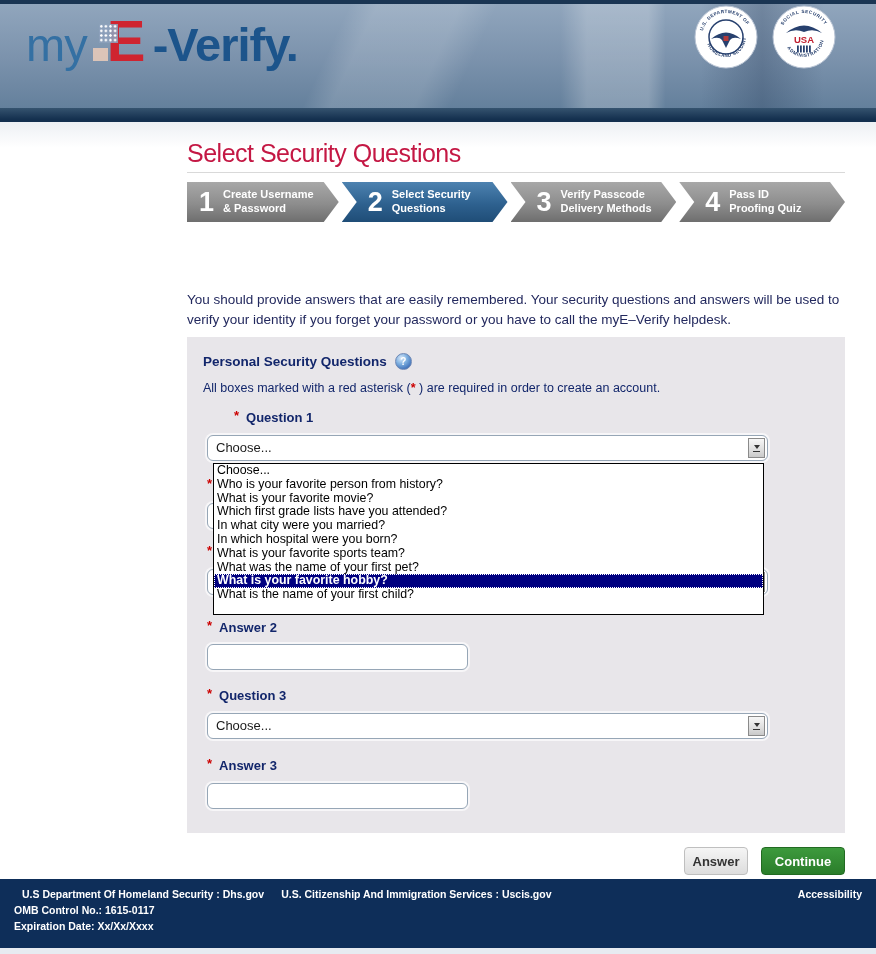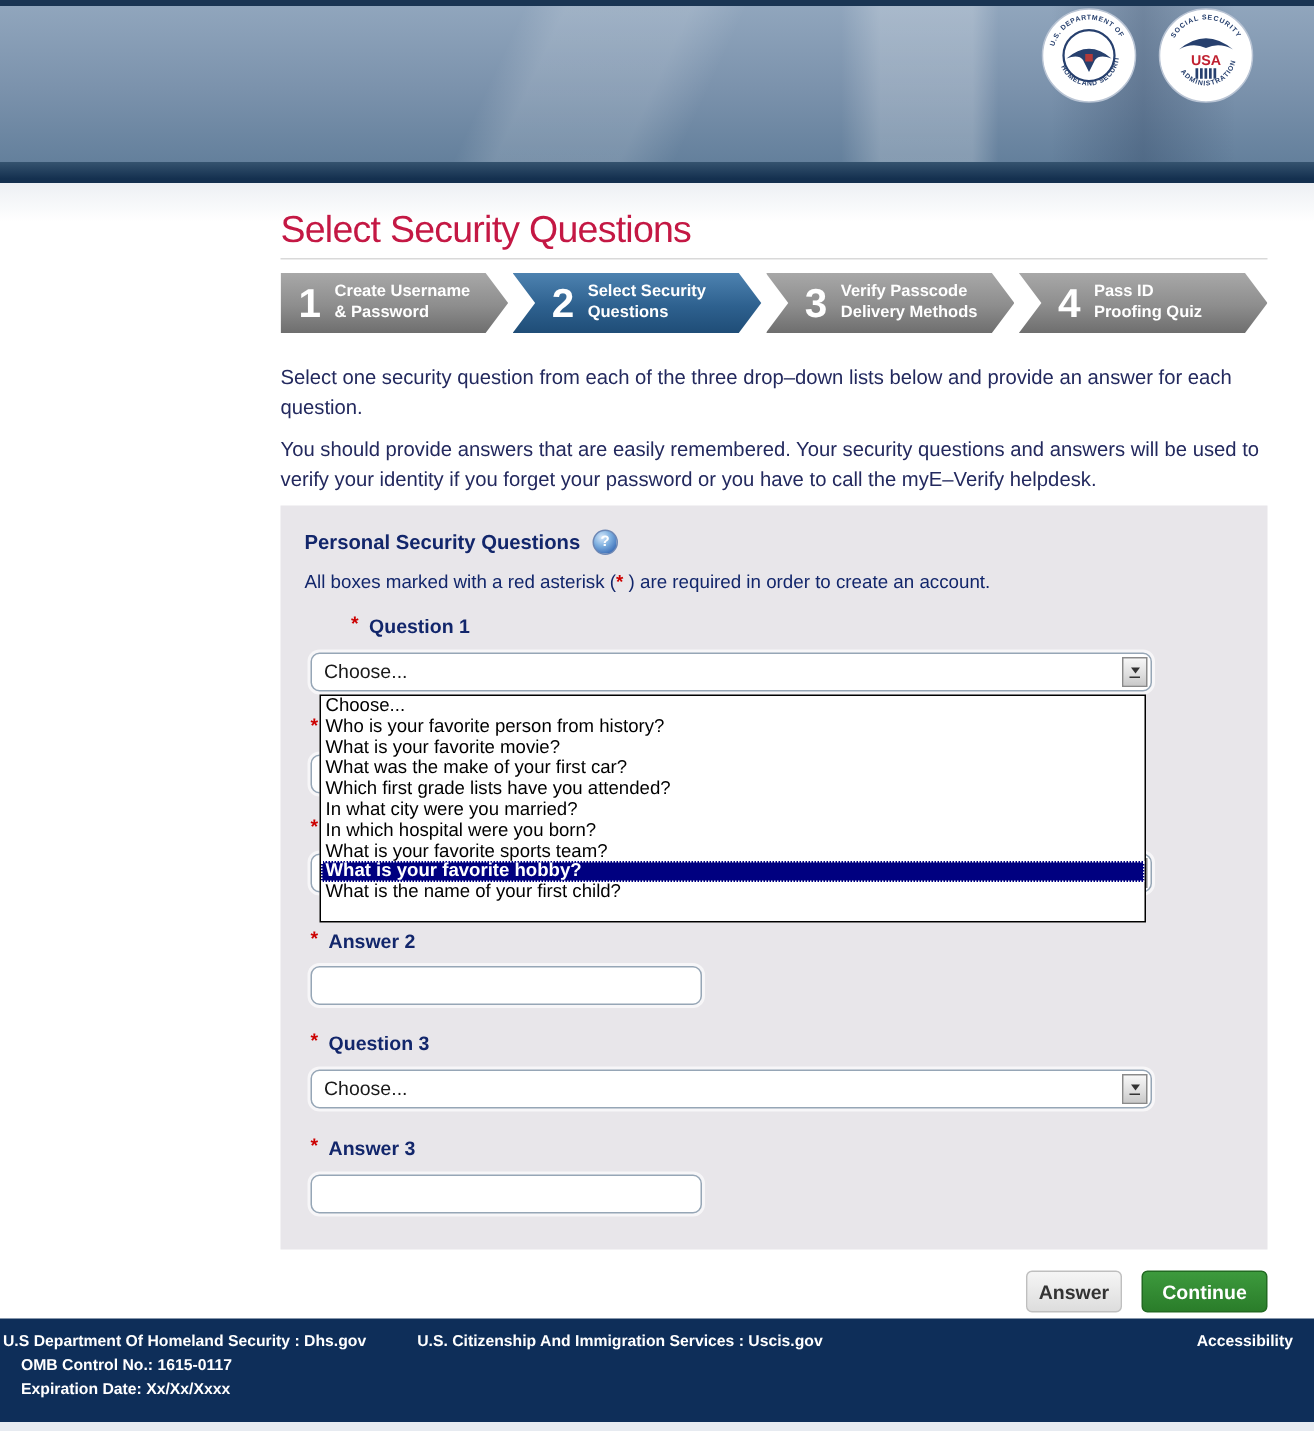--- a/index.html
+++ b/index.html
@@ -96,35 +96,44 @@
   .btn-cancel { position:absolute; left:684px; top:847px; width:64px; height:28px;
     background:linear-gradient(180deg,#f5f5f5,#dddddd); border:1px solid #bfbfbf; border-radius:4px;
     font-size:13px; font-weight:700; color:#333333; font-family:"Liberation Sans",sans-serif; cursor:pointer; }
   .btn-continue { position:absolute; left:761px; top:847px; width:84px; height:28px;
     background:linear-gradient(180deg,#3d9a3d,#2a7d2a); border:1px solid #226a22; border-radius:4px;
     font-size:13px; font-weight:700; color:#ffffff; font-family:"Liberation Sans",sans-serif; cursor:pointer; }
 
   
   .footer { position:absolute; left:0; top:879px; width:876px; height:69px; background:#0e2e59;
     color:#ffffff; font-size:10.5px; font-weight:700; }
-  .footer-line1 { position:absolute; left:2px; top:9px; display:flex; gap:34px; }
+  .footer-line1 { position:absolute; left:22px; top:9px; display:flex; gap:17px; }
   .footer-accessibility { position:absolute; right:14px; top:9px; cursor:pointer; }
   .footer-line2 { position:absolute; left:14px; top:25px; }
   .footer-line3 { position:absolute; left:14px; top:41px; }
   .footer-link { cursor:pointer; }
   .bottom-strip { position:absolute; left:0; top:948px; width:876px; height:6px; background:#e7ebf1; }
 </style>
 </head>
 <body>
 
 <div id="canvas">
 
   <div class="header">
     <div class="header-bg"></div>
     <div class="header-topline"></div>
+    <div class="logo">
+      <span class="logo-my">my</span>
+      <span class="logo-flag-e">
+        <span class="logo-e-glyph">E</span>
+        <span class="logo-starfield"></span>
+        <span class="logo-pink"></span>
+      </span>
+      <span class="logo-verify">-Verify.</span>
+    </div>
 
     <svg class="seal seal-dhs" viewBox="0 0 64 64">
       <defs>
         <path id="dhsTop" d="M 8,32 A 24,24 0 1 1 56,32"></path>
         <path id="dhsBot" d="M 12,32 A 20,20 0 1 0 52,32"></path>
       </defs>
       <circle cx="32" cy="32" r="31" fill="#ffffff" stroke="#b9c4d4" stroke-width="1"></circle>
       <circle cx="32" cy="32" r="17" fill="#ffffff" stroke="#27406e" stroke-width="1.5"></circle>
       <text font-size="4.6" font-weight="bold" fill="#27406e" letter-spacing="0.4">
         <textPath href="#dhsTop" startOffset="8%">U.S. DEPARTMENT OF</textPath>
@@ -191,21 +200,20 @@
     </div>
     <div class="step">
       <span class="step-num">4</span>
       <span class="step-label">
         <span>Pass ID</span>
           <span>Proofing Quiz</span>
       </span>
     </div>
   </div>
 
-  <div class="intro-p intro-p1">Select one security question from each of the three drop–down lists below and provide an answer for each question.</div>
   <div class="intro-p intro-p2">You should provide answers that are easily remembered. Your security questions and answers will be used to verify your identity if you forget your password or you have to call the myE–Verify helpdesk.</div>
 
   <div class="panel">
 
     <div class="panel-title-row">
       <span class="panel-title">Personal Security Questions</span>
       <span class="help-icon">?</span>
     </div>
 
     <div class="required-note">
@@ -235,25 +243,25 @@
       <span class="combo-btn">
         <span class="combo-arrow"></span>
         <span class="combo-bar"></span>
       </span>
     </div>
 
     <div class="dropdown-list">
       <div class="opt">Choose...</div>
       <div class="opt">Who is your favorite person from history?</div>
       <div class="opt">What is your favorite movie?</div>
-      <div class="opt">What was the make of your first car?</div>
       <div class="opt">Which first grade lists have you attended?</div>
       <div class="opt">In what city were you married?</div>
       <div class="opt">In which hospital were you born?</div>
       <div class="opt">What is your favorite sports team?</div>
+      <div class="opt">What was the name of your first pet?</div>
       <div class="opt selected">What is your favorite hobby?</div>
       <div class="opt">What is the name of your first child?</div>
     </div>
 
     <div class="field-label" style="top:283px;">
       <span class="req">*</span><span>Answer 2</span>
     </div>
     <input class="textbox" style="top: 307px;" value="">
 
     <div class="field-label" style="top:351px;">

